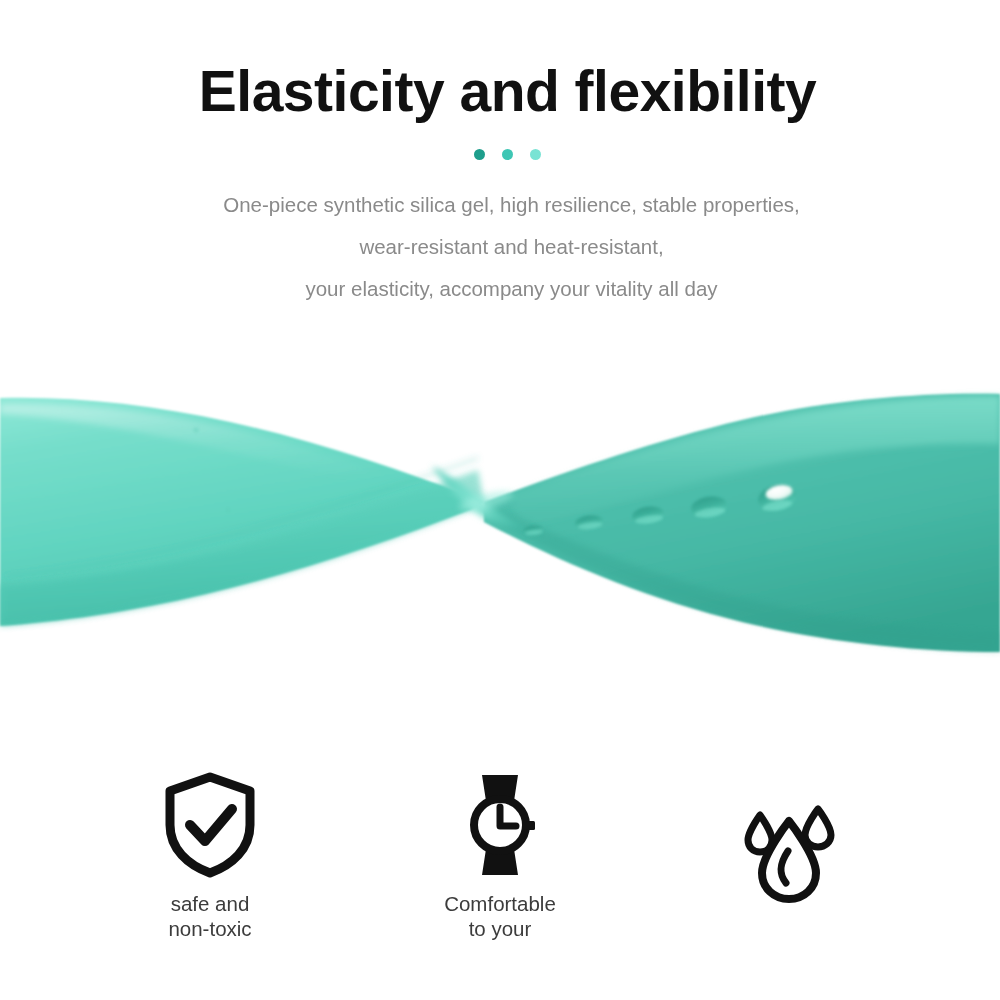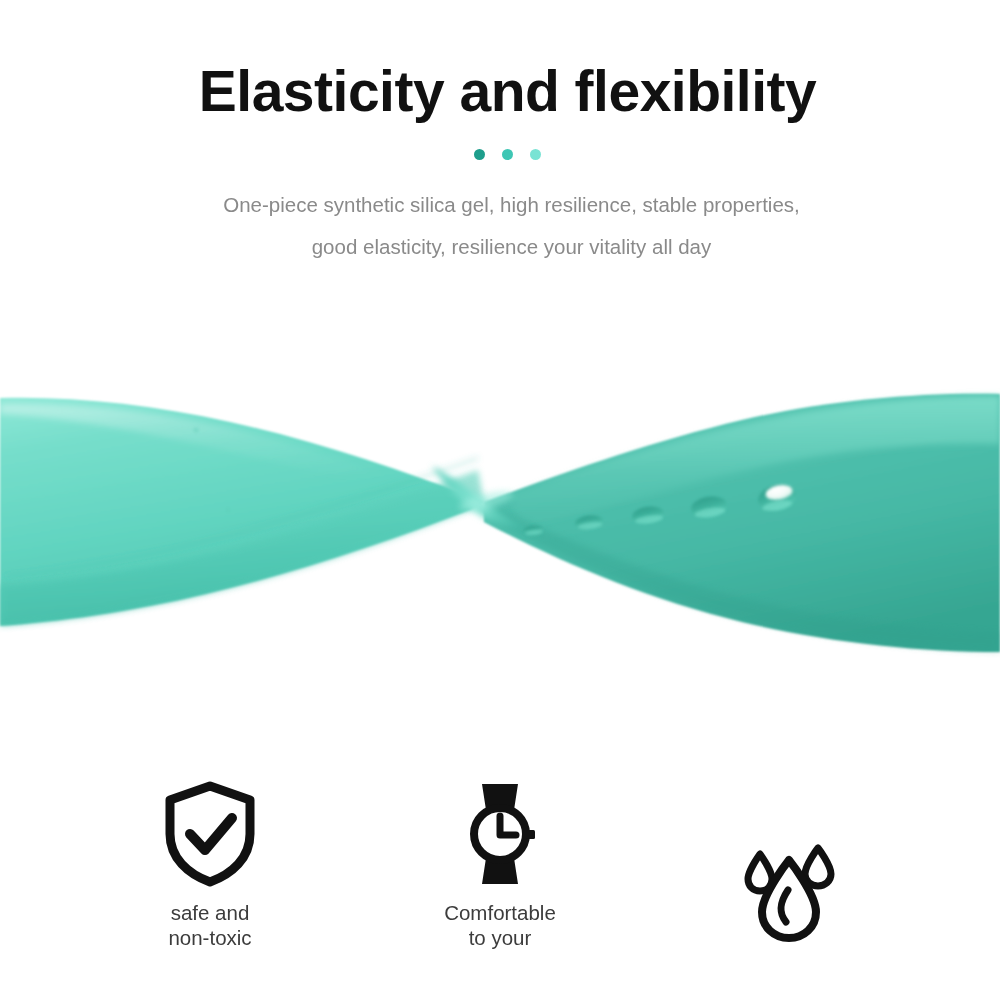--- a/index.html
+++ b/index.html
@@ -69,21 +69,21 @@
   }
   .product svg { display:block; width:1000px; height:310px; }
 
   
   .features {
     position:absolute;
     left:0; right:0;
     top:760px;
     height:190px;
     display:flex;
-    align-items:flex-end;
+    align-items:center;
     justify-content:center;
   }
   .feature {
     width:290px;
     display:flex;
     flex-direction:column;
     align-items:center;
   }
   .feature-icon {
     height:112px;
@@ -111,21 +111,22 @@
     <h1 class="headline">Elasticity and flexibility</h1>
 
     <div class="dots">
       <span class="dot" style="background: rgb(30, 158, 140);"></span>
       <span class="dot" style="background: rgb(62, 198, 180);"></span>
       <span class="dot" style="background: rgb(121, 227, 212);"></span>
     </div>
 
     <div class="subcopy">
       <span class="line">One-piece synthetic silica gel, high resilience, stable properties,</span>
-      <span class="line">good elasticity, resilience your vitality all day</span>
+      <span class="line">wear-resistant and heat-resistant,</span>
+      <span class="line">your elasticity, accompany your vitality all day</span>
     </div>
   </div>
 
   <div class="product">
     <svg viewBox="0 0 1000 310" xmlns="http://www.w3.org/2000/svg">
       <defs>
 
         <linearGradient id="gLeft" x1="0" y1="0" x2="0.35" y2="1">
           <stop offset="0%" stop-color="#8FE8D7"></stop>
           <stop offset="22%" stop-color="#76DECB"></stop>

